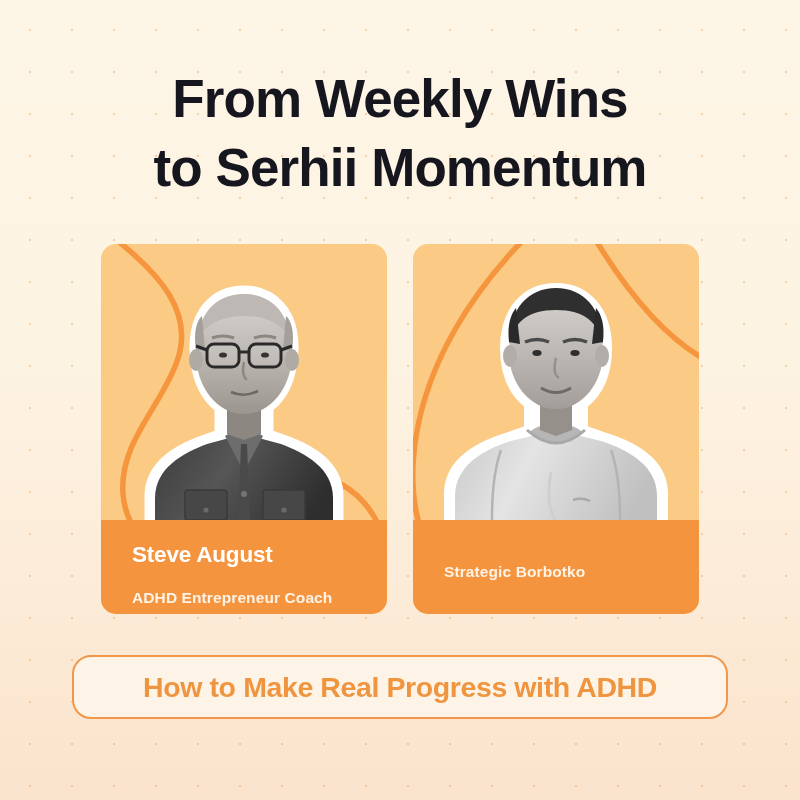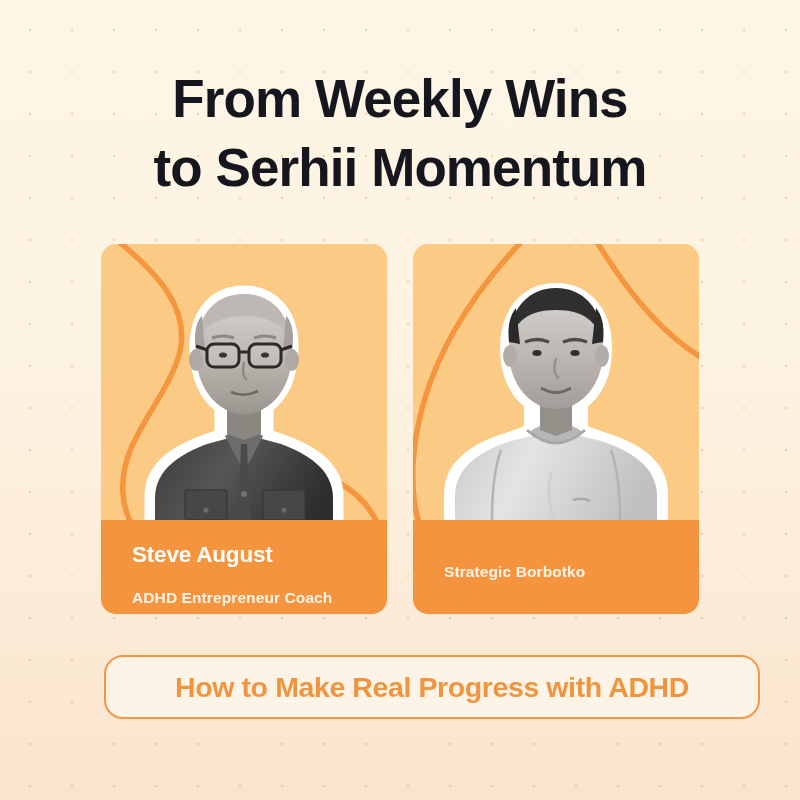--- a/index.html
+++ b/index.html
@@ -93,21 +93,20 @@
   .pill {
     position:absolute;
     left:72px; top:655px;
     width:656px; height:64px;
     border:2.2px solid #F2974A;
     border-radius:19px;
     background:#FDF4E7;
     display:flex;
     align-items:center;
     justify-content:center;
-    margin-left:32px;
   }
   .pill-text {
     color:#F0953F;
     font-size:28.5px;
     font-weight:bold;
     letter-spacing:-0.4px;
     white-space:nowrap;
   }
 </style>
 </head>

